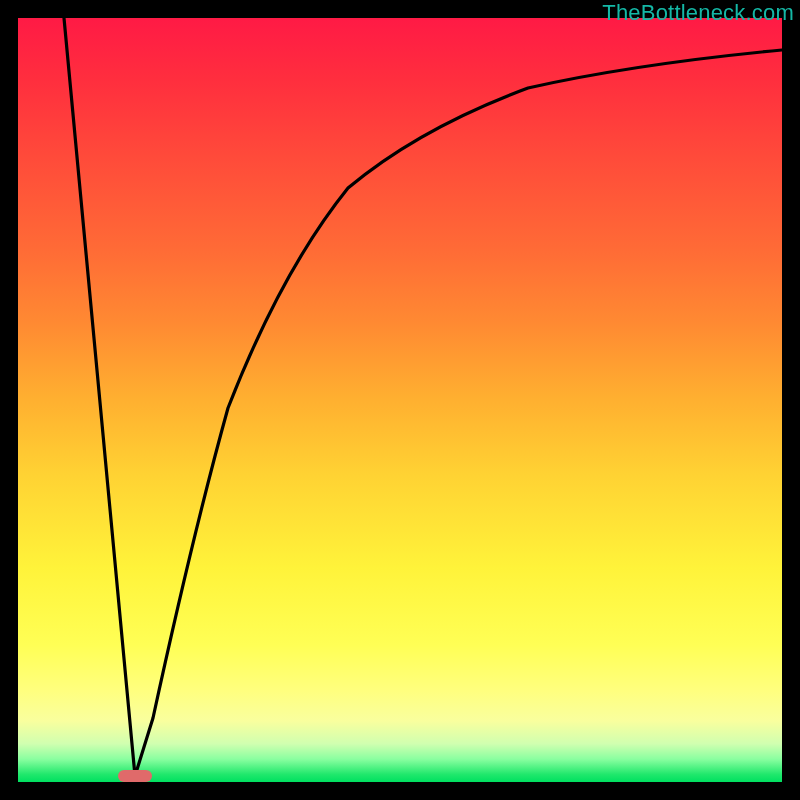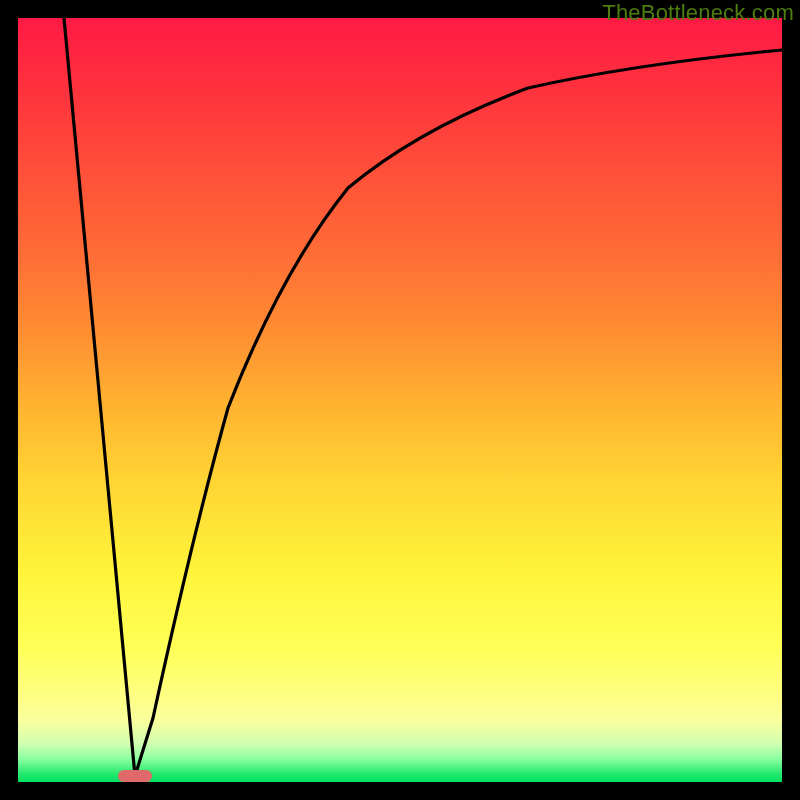--- a/index.html
+++ b/index.html
@@ -62,21 +62,21 @@
     height: 12px;
     border-radius: 6px;
     transform: translate(-50%, -50%);
   }
   .watermark {
     position: absolute;
     top: 0;
     right: 6px;
     font-family: Arial, Helvetica, sans-serif;
     font-size: 22px;
-    color: #4d7c0f;
+    color: #14b8a6;
     letter-spacing: 0.2px;
     user-select: none;
   }
 </style>
 </head>
 <body>
 
 <div class="frame">
   <div class="plot-area">
     <div class="gradient"></div>

